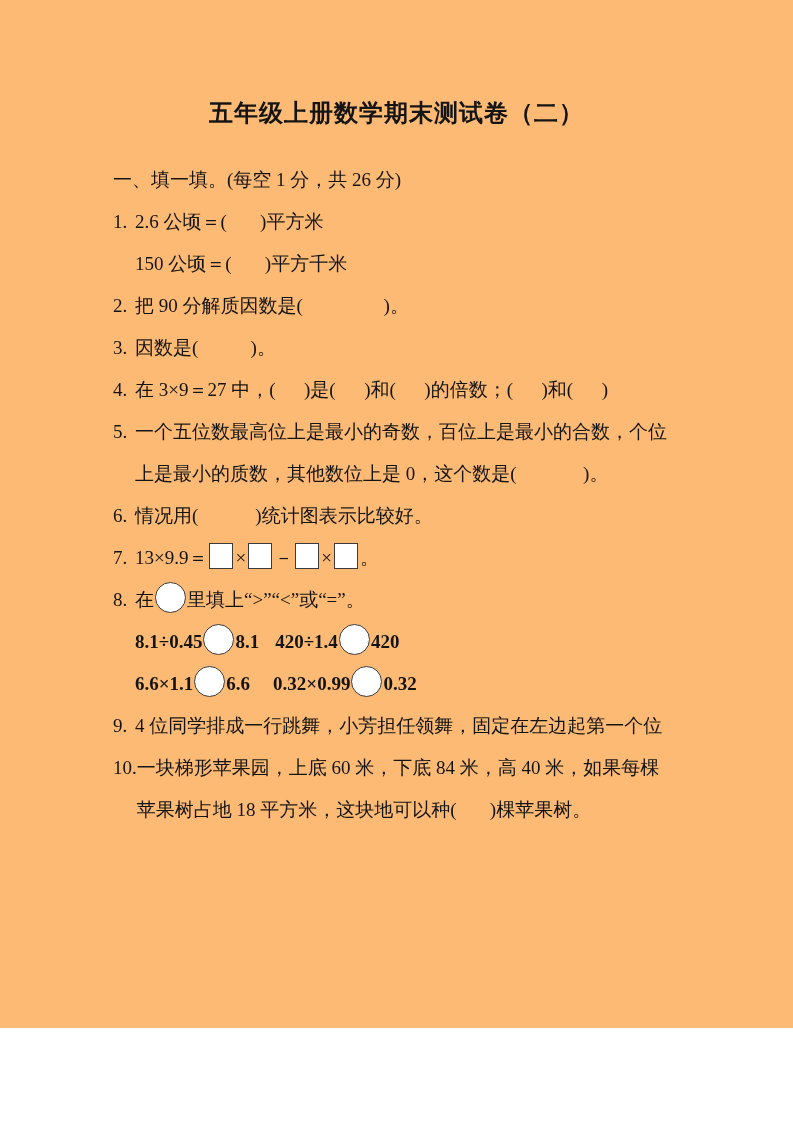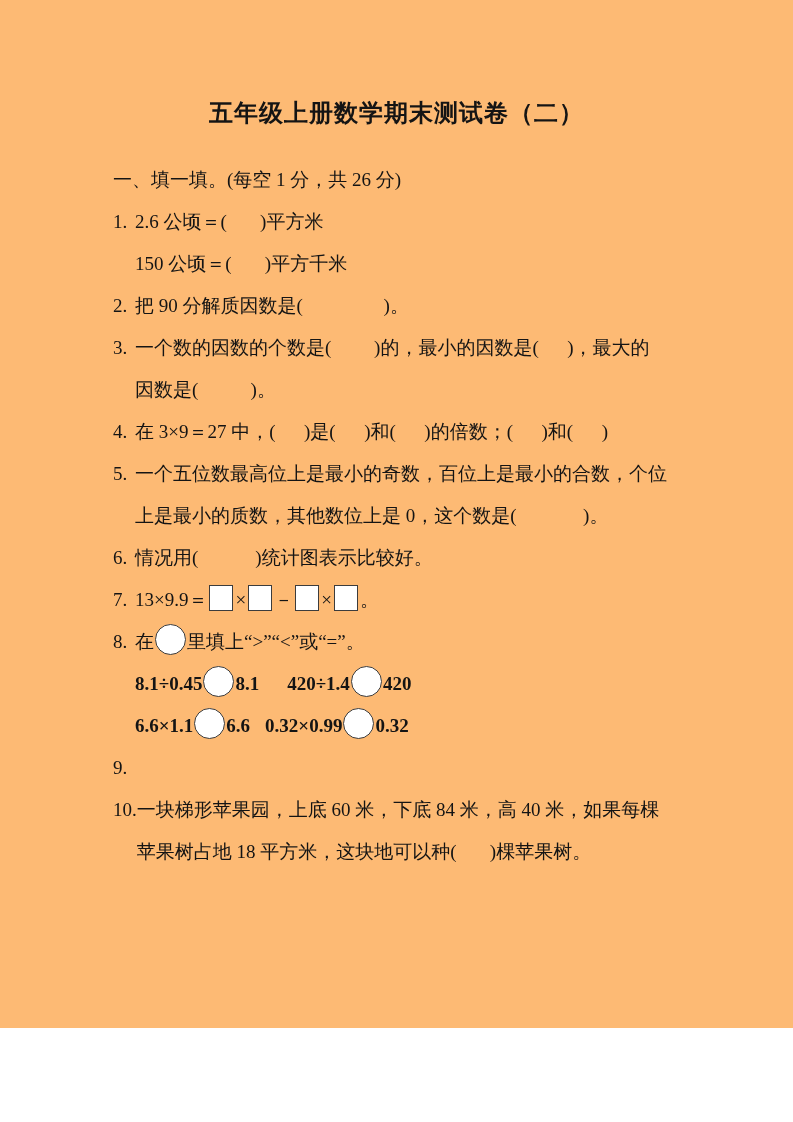--- a/index.html
+++ b/index.html
@@ -53,22 +53,22 @@
   .circle {
     display:inline-block;
     width:31px; height:31px;
     border:1px solid #3c3c3c;
     border-radius:50%;
     background:#fff;
     vertical-align:-7px;
     margin:0 1px;
   }
   .cmp { white-space:pre;font-weight:bold; }
-  .cmp + .cmp { margin-left:15px; }
-  .cmp-row-1 .cmp + .cmp { margin-left:28px; }
+  .cmp + .cmp { margin-left:23px; }
+  .cmp-row-1 .cmp + .cmp { margin-left:16px; }
 </style>
 </head>
 <body>
 
 <div class="page">
 
   <div class="title">五年级上册数学期末测试卷（二）</div>
 
   <div class="content">
 
@@ -85,21 +85,20 @@
     <div class="q">
       <span class="qnum">2.</span>
       <div class="qbody">
         <div class="qline">把 90 分解质因数是(                 )。</div>
       </div>
     </div>
 
     <div class="q">
       <span class="qnum">3.</span>
       <div class="qbody">
-        <div class="qline">一个数的因数的个数是(         )的，最小的因数是(      )，最大的</div>
         <div class="qline">因数是(           )。</div>
       </div>
     </div>
 
     <div class="q">
       <span class="qnum">4.</span>
       <div class="qbody">
         <div class="qline">在 3×9＝27 中，(      )是(      )和(      )的倍数；(      )和(      )</div>
       </div>
     </div>
@@ -131,20 +130,21 @@
       <div class="qbody">
         <div class="qline"><span>在</span><span class="circle"></span><span>里填上“&gt;”“&lt;”或“=”。</span></div>
         <div class="qline cmp-row-1"><span class="cmp"><span>8.1÷0.45</span><span class="circle"></span><span>8.1</span></span><span class="cmp"><span>420÷1.4</span><span class="circle"></span><span>420</span></span></div>
         <div class="qline"><span class="cmp"><span>6.6×1.1</span><span class="circle"></span><span>6.6</span></span><span class="cmp"><span>0.32×0.99</span><span class="circle"></span><span>0.32</span></span></div>
       </div>
     </div>
 
     <div class="q">
       <span class="qnum">9.</span>
       <div class="qbody">
+        <div class="qline">4 位同学排成一行跳舞，小芳担任领舞，固定在左边起第一个位</div>
       </div>
     </div>
 
     <div class="q">
       <span class="qnum">10.</span>
       <div class="qbody">
         <div class="qline">一块梯形苹果园，上底 60 米，下底 84 米，高 40 米，如果每棵</div>
         <div class="qline">苹果树占地 18 平方米，这块地可以种(       )棵苹果树。</div>
       </div>
     </div>

